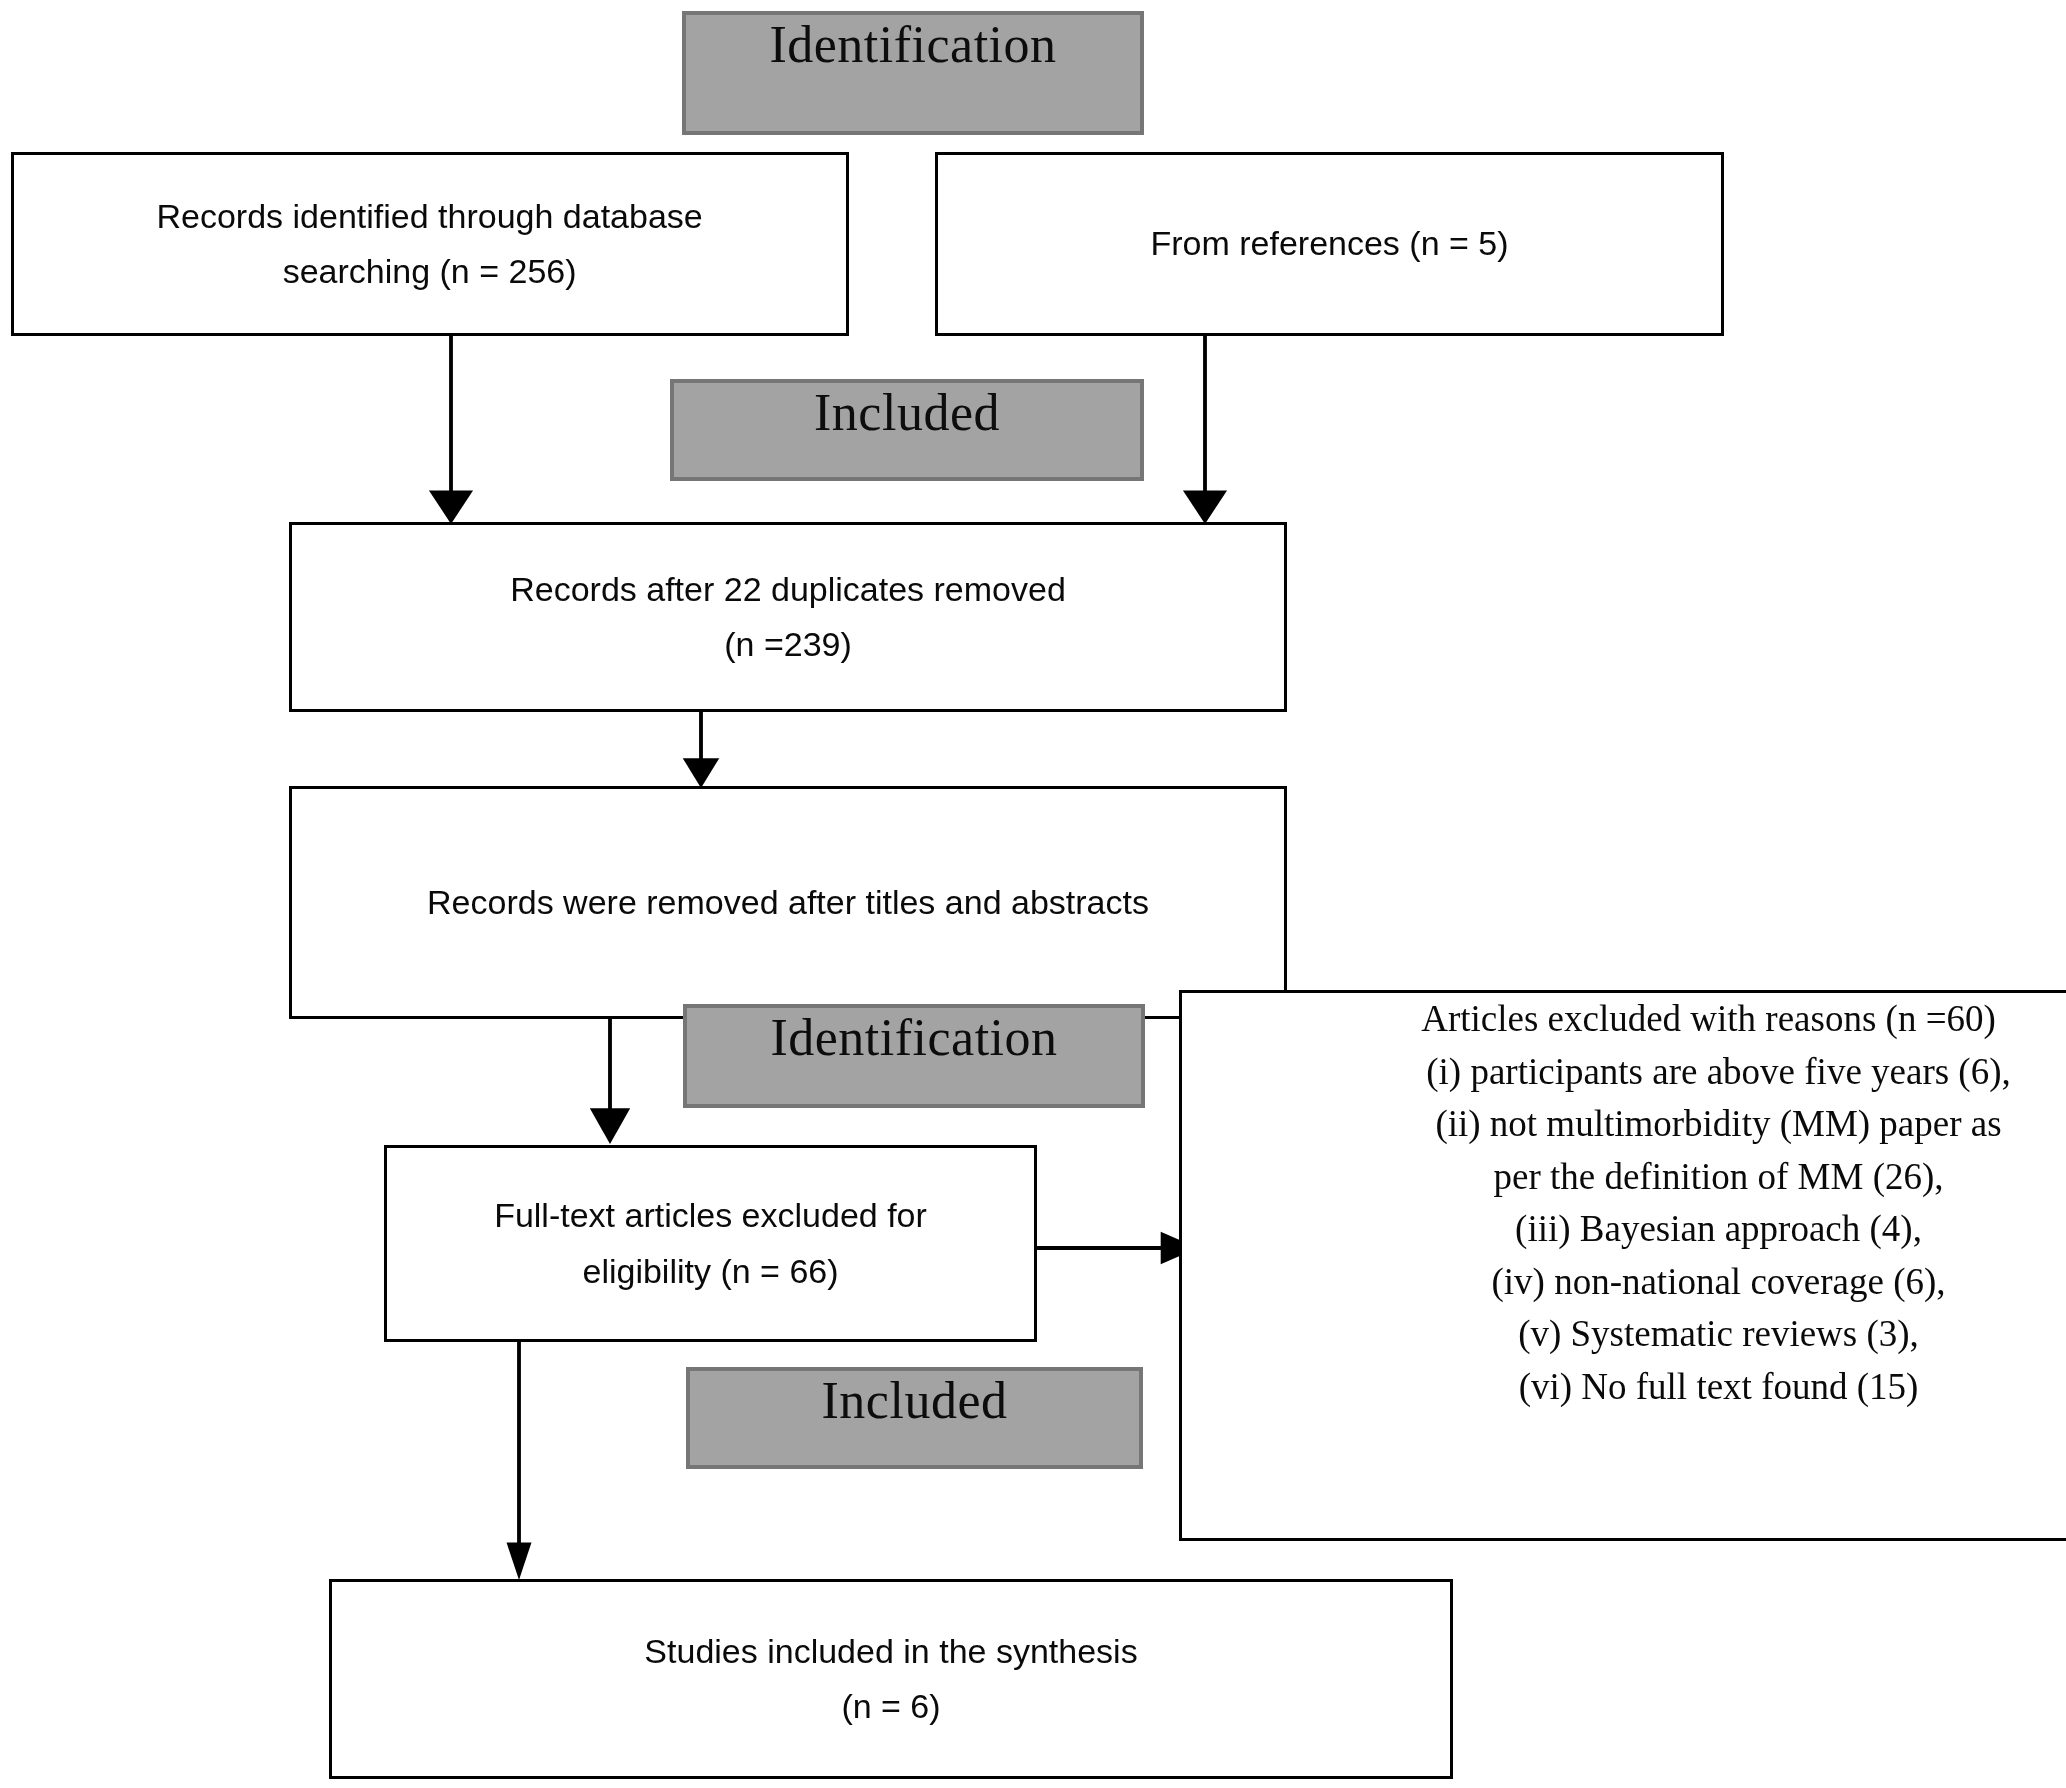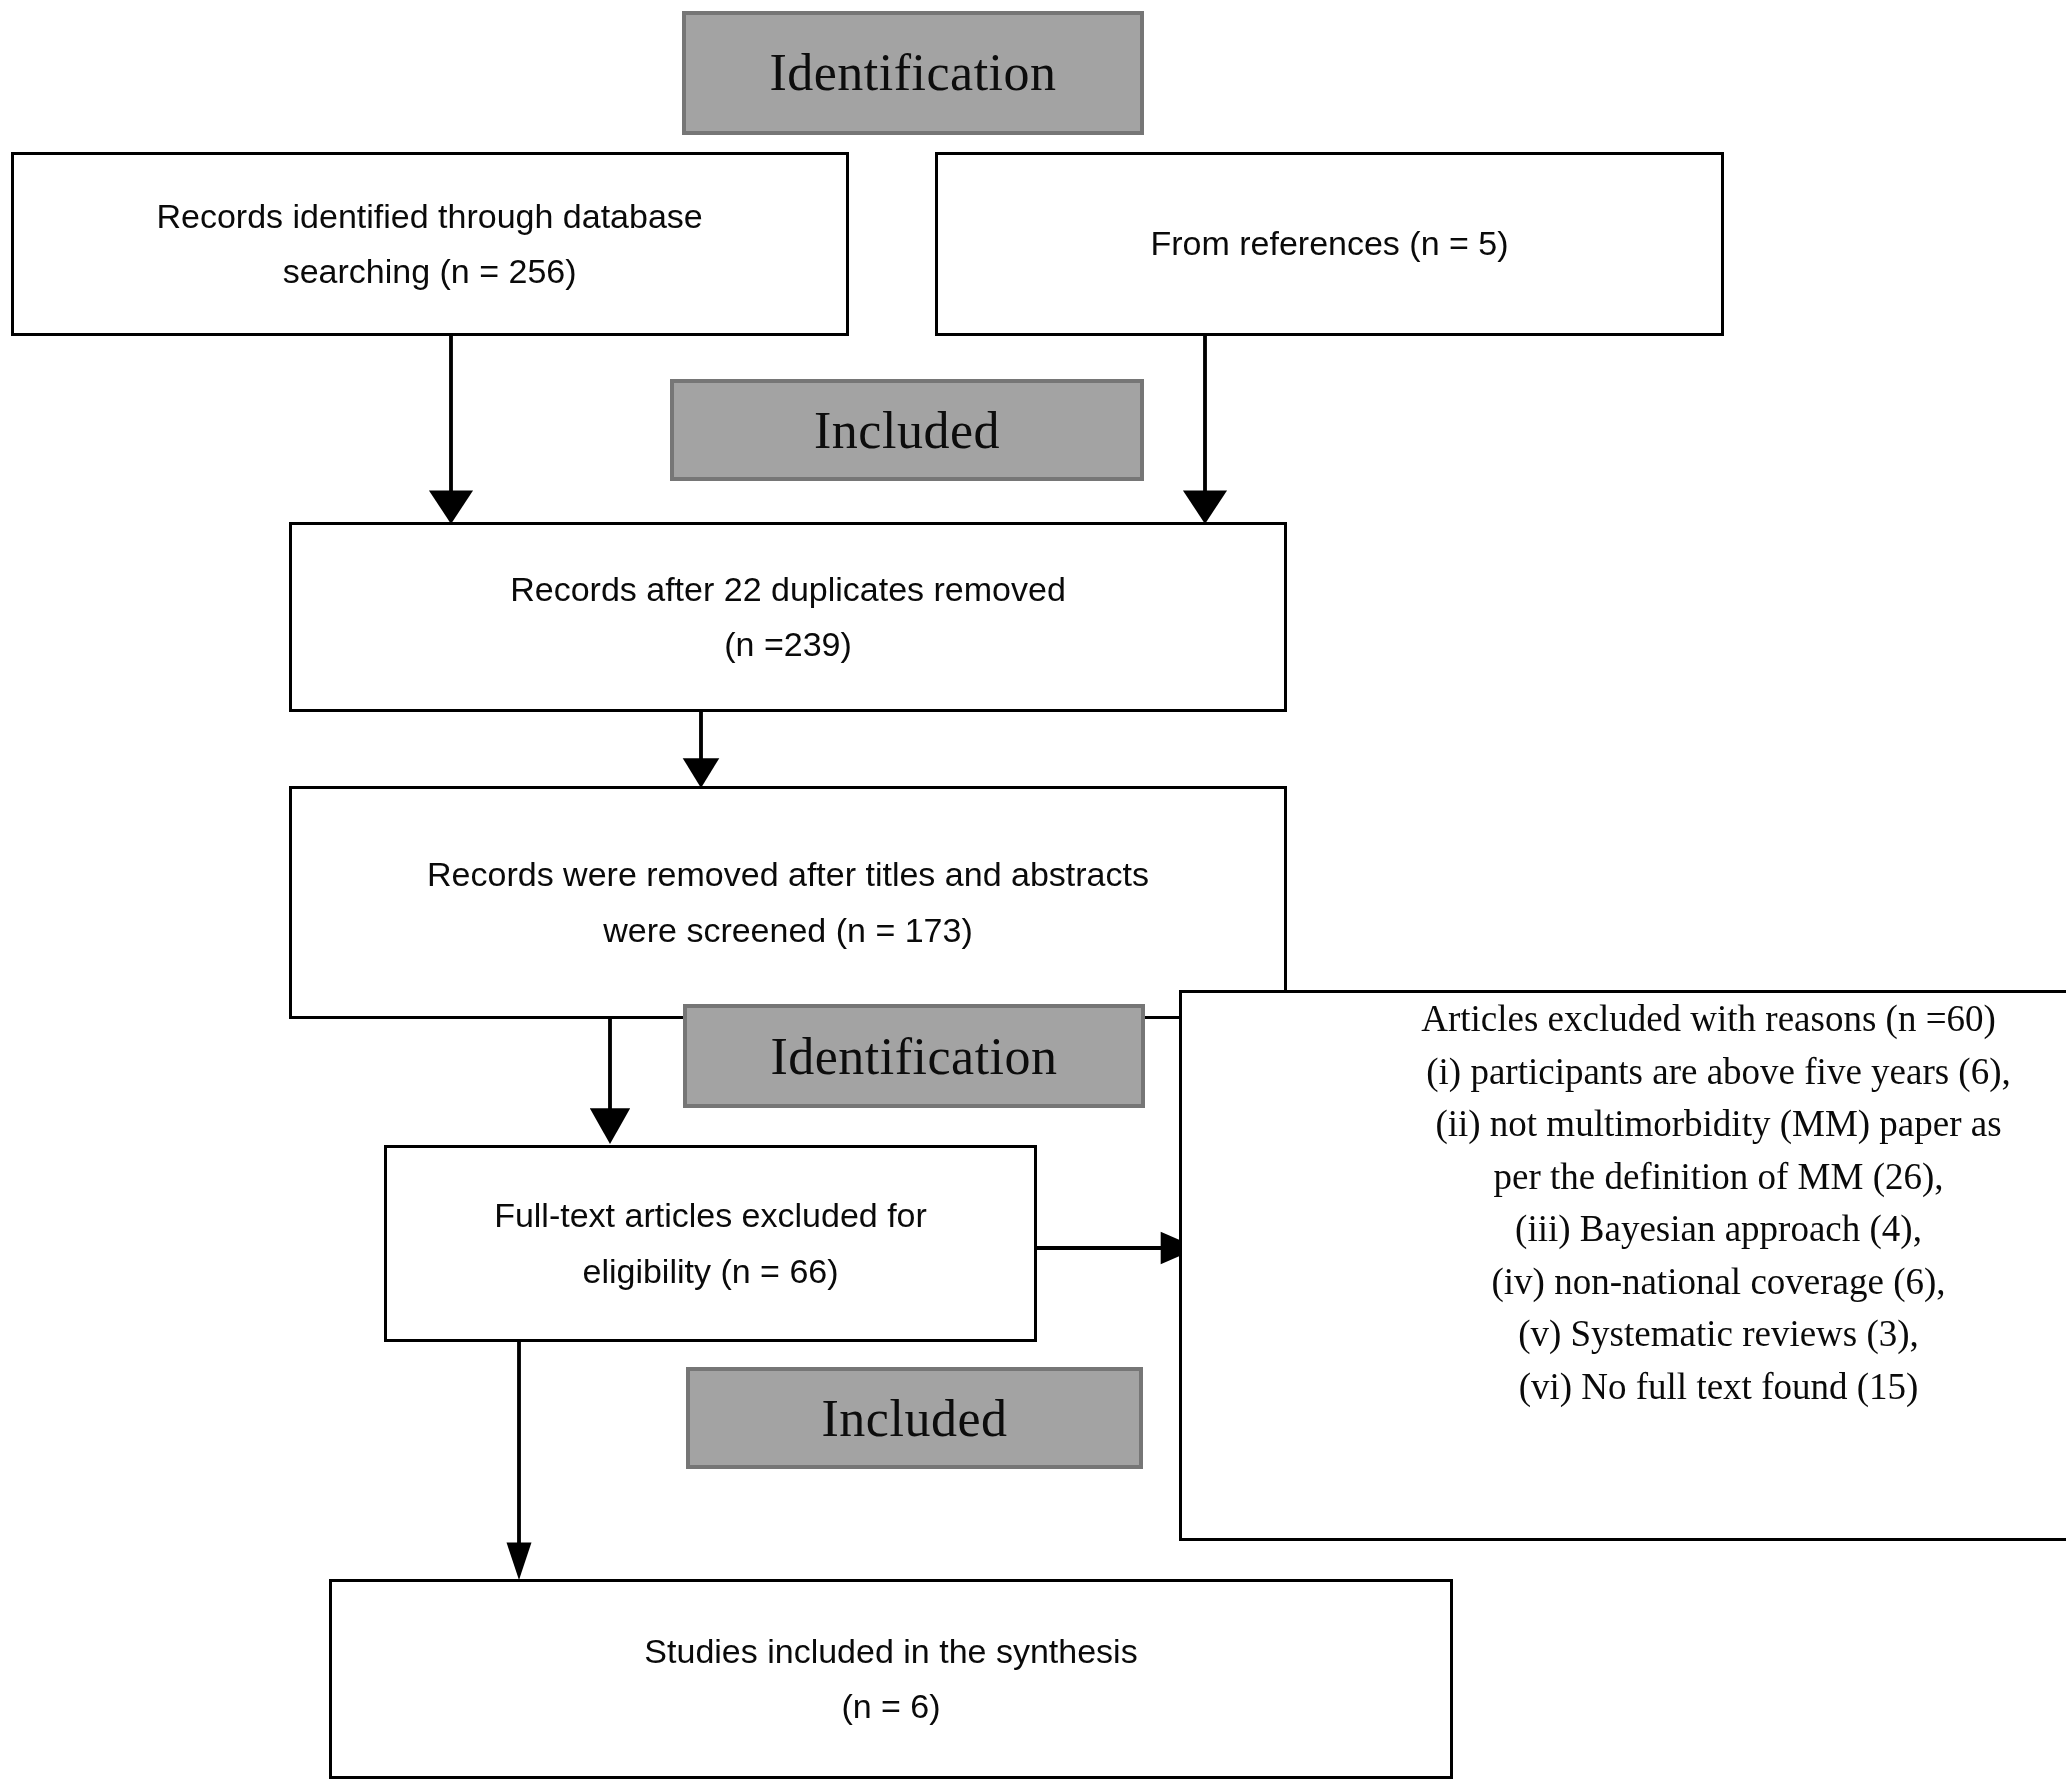--- a/index.html
+++ b/index.html
@@ -15,21 +15,21 @@
     overflow: hidden;
     font-family: "Liberation Sans", sans-serif;
   }
   
   .stage-chip {
     position: absolute;
     background: #a3a3a3;
     border: 4.8px solid #767676;
     box-sizing: border-box;
     display: flex;
-    align-items: center;
+    align-items: flex-start;
     justify-content: center;
     font-family: "Liberation Serif", serif;
     font-size: 52px;
     color: #0d0d0d;
     letter-spacing: 0.5px;
     z-index: 6;
   }
   
   .flow-box {
     position: absolute;
@@ -143,21 +143,20 @@
     <span class="line">From references (n = 5)</span>
   </div>
 
   <div class="flow-box" style="left:289px; top:522px; width:998px; height:190px;">
     <span class="line">Records after 22 duplicates removed</span>
     <span class="line">(n =239)</span>
   </div>
 
   <div class="flow-box" style="left:289px; top:786px; width:998px; height:233px;">
     <span class="line">Records were removed after titles and abstracts</span>
-    <span class="line">were screened (n = 173)</span>
   </div>
 
   <div class="flow-box" style="left:384px; top:1145px; width:653px; height:197px;">
     <span class="line">Full-text articles excluded for</span>
     <span class="line">eligibility (n = 66)</span>
   </div>
 
   <div class="flow-box serif-box" style="left:1179px; top:990px; width:1059px; height:551px; justify-content:flex-start; ">
     <span class="line centered">Articles excluded with reasons (n =60)</span>
     <span class="line">(i) participants are above five years (6),</span>

